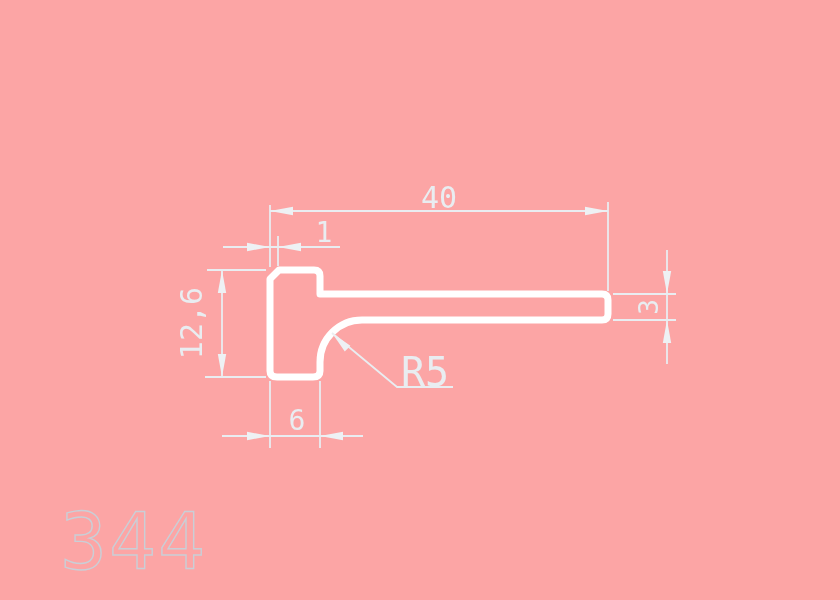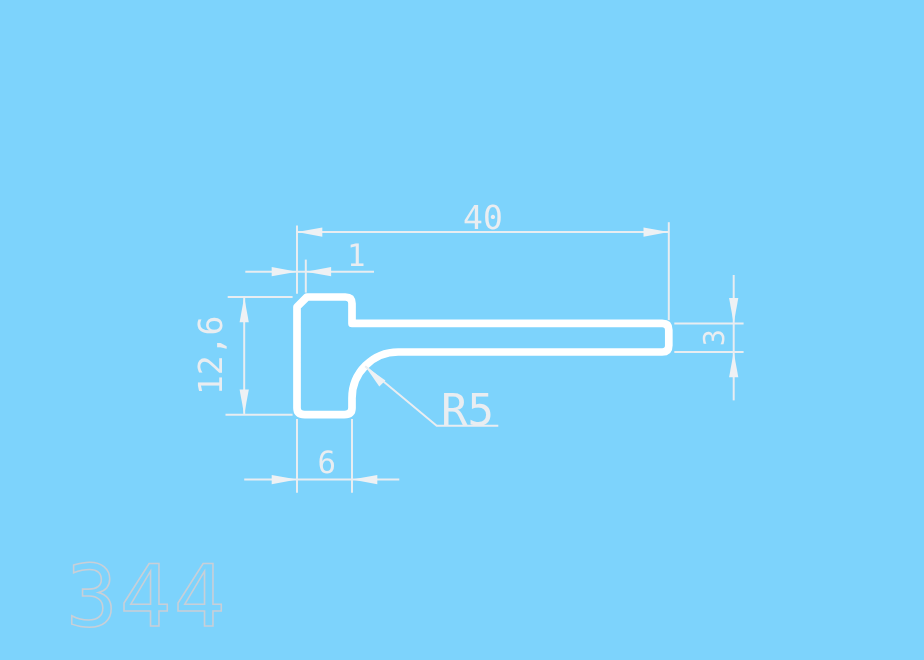--- a/index.html
+++ b/index.html
@@ -4,21 +4,21 @@
 <style>
   html, body {
     margin: 0;
     padding: 0;
     background: #212834;
   }
   .stage {
     position: relative;
     width: 840px;
     height: 600px;
-    background: #7dd3fc;
+    background: #fca5a5;
     overflow: hidden;
   }
   svg { display: block; }
 
   .profile-stroke {
     fill: none;
     stroke: #ffffff;
     stroke-width: 7;
     stroke-linejoin: round;
     stroke-linecap: round;

